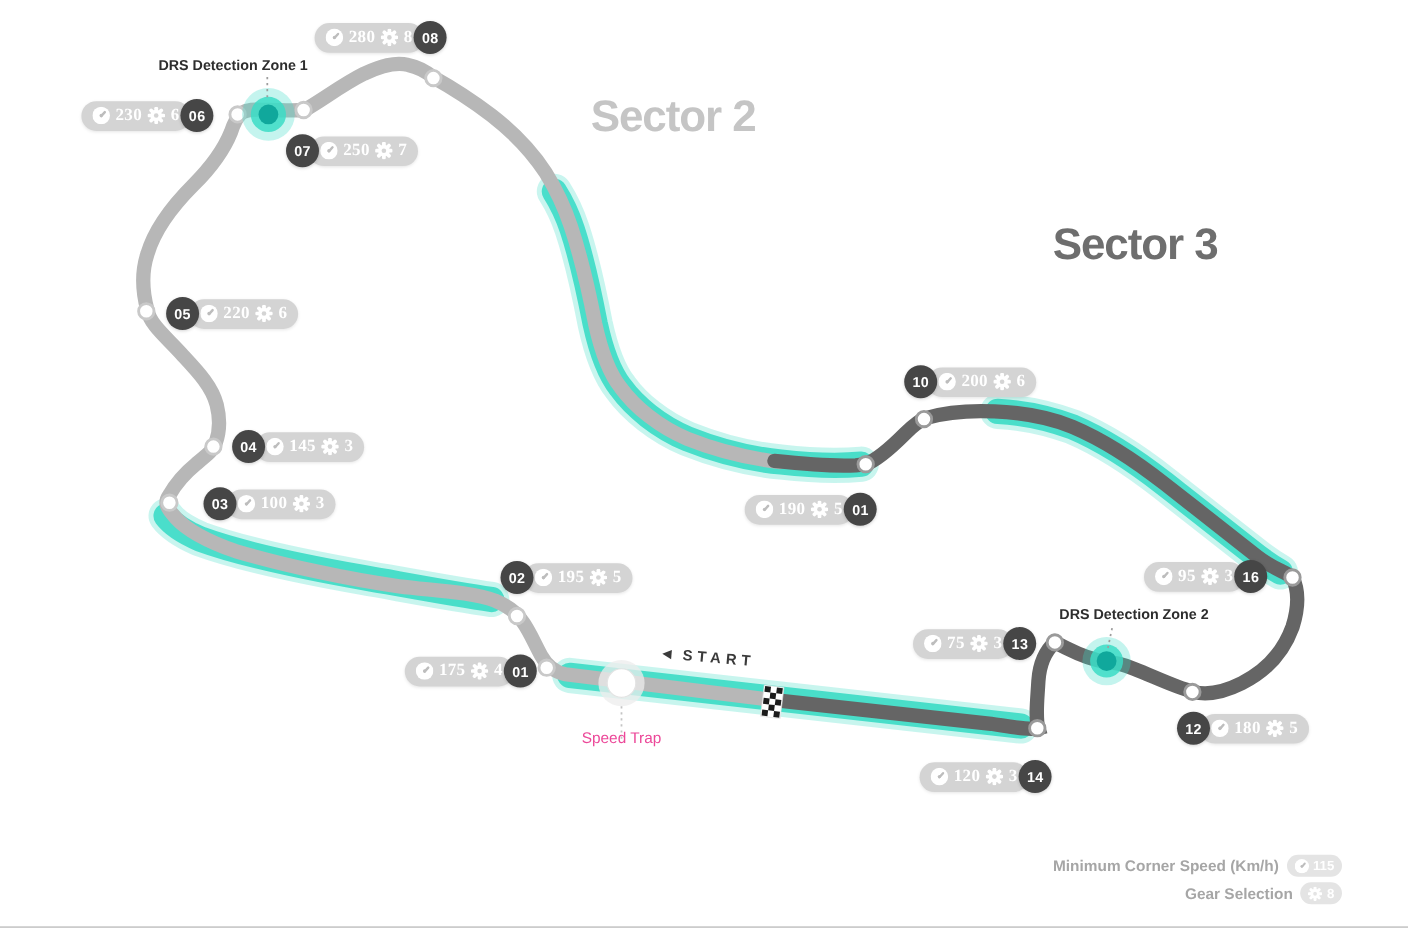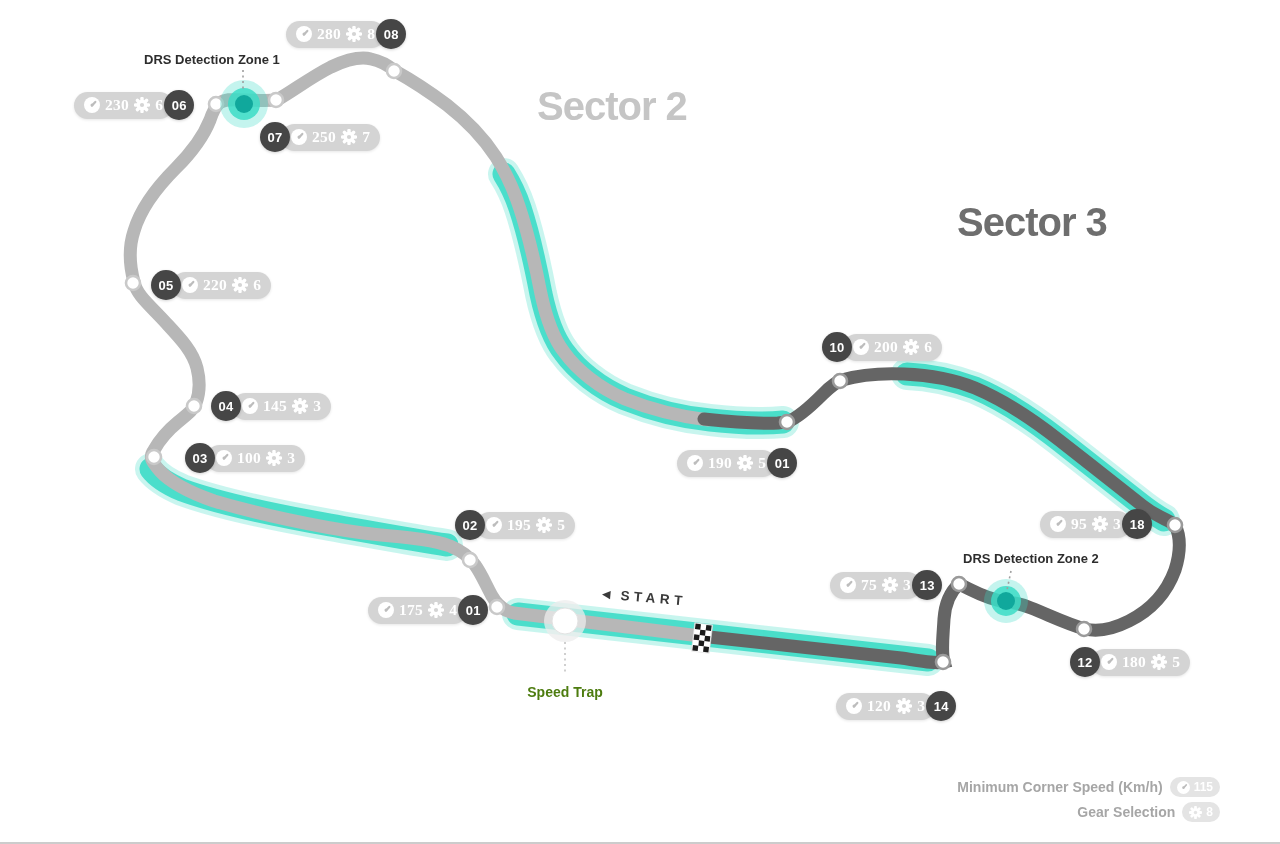--- a/index.html
+++ b/index.html
@@ -31,22 +31,22 @@
   
   .drs-label{position:absolute;font-size:13px;font-weight:bold;color:#2d2d2d;white-space:nowrap;}
 
   
   .start-label{position:absolute;left:602px;top:590px;display:flex;align-items:center;gap:10px;
     font-weight:bold;color:#3a3a3a;transform:rotate(5deg);}
   .start-label .arrow{font-size:11px;font-family:"DejaVu Sans",sans-serif;}
   .start-label .txt{font-size:13.5px;letter-spacing:4.5px;}
 
   
-  .speedtrap-label{position:absolute;left:515px;top:684px;width:100px;text-align:center;
-    font-size:14px;font-weight:bold;color:#4d7c0f;}
+  .speedtrap-label{position:absolute;left:515px;top:662px;width:100px;text-align:center;
+    font-size:14px;font-weight:normal;color:#ec4899;}
 
   
   .legend{position:absolute;right:60px;top:777px;display:flex;flex-direction:column;gap:5px;align-items:flex-end;}
   .legend-row{display:flex;align-items:center;gap:7px;}
   .legend-label{font-size:14px;font-weight:bold;color:#a6a6a6;}
   .legend-pill{display:flex;align-items:center;gap:4px;height:20px;padding:0 7px;
     background:#e4e4e4;border-radius:10px;color:#fff;font-weight:bold;font-size:12px;--hole:#e4e4e4;}
   .legend-pill .ic{width:13px;height:13px;}
 
   .bottom-line{position:absolute;left:0;right:0;bottom:0;height:2px;background:#cccccc;}
@@ -309,21 +309,21 @@
     <span class="pill">
         <svg class="ic">
           <use href="#speedo-icon"></use>
         </svg>
         <b>95</b>
         <svg class="ic">
           <use href="#gear-icon"></use>
         </svg>
         <b>3</b>
       </span>
-    <span class="badge">18</span>
+    <span class="badge">16</span>
   </div>
   <div class="corner flip" style="left:1070px;top:647px">
     <span class="pill">
         <svg class="ic">
           <use href="#speedo-icon"></use>
         </svg>
         <b>180</b>
         <svg class="ic">
           <use href="#gear-icon"></use>
         </svg>

